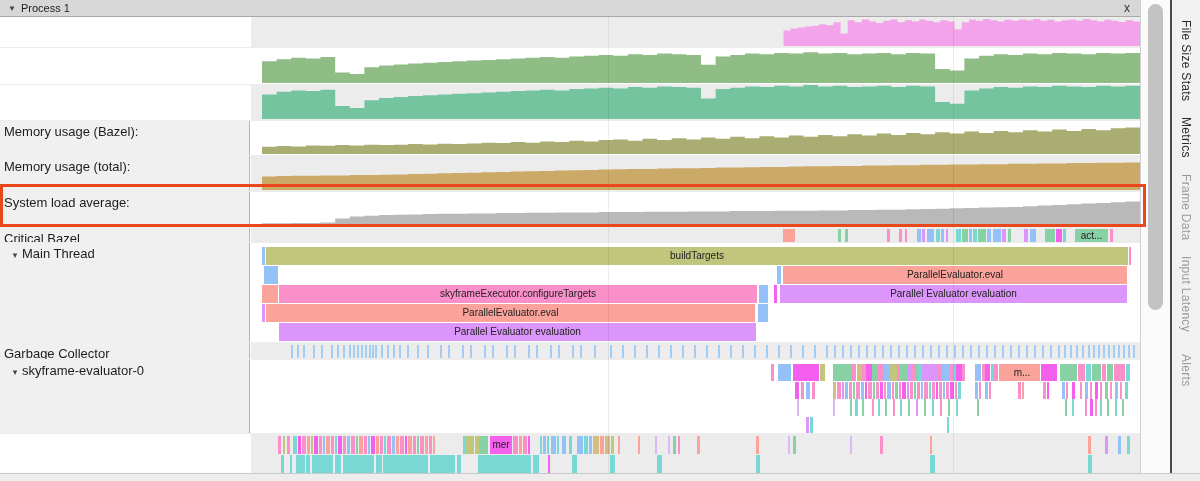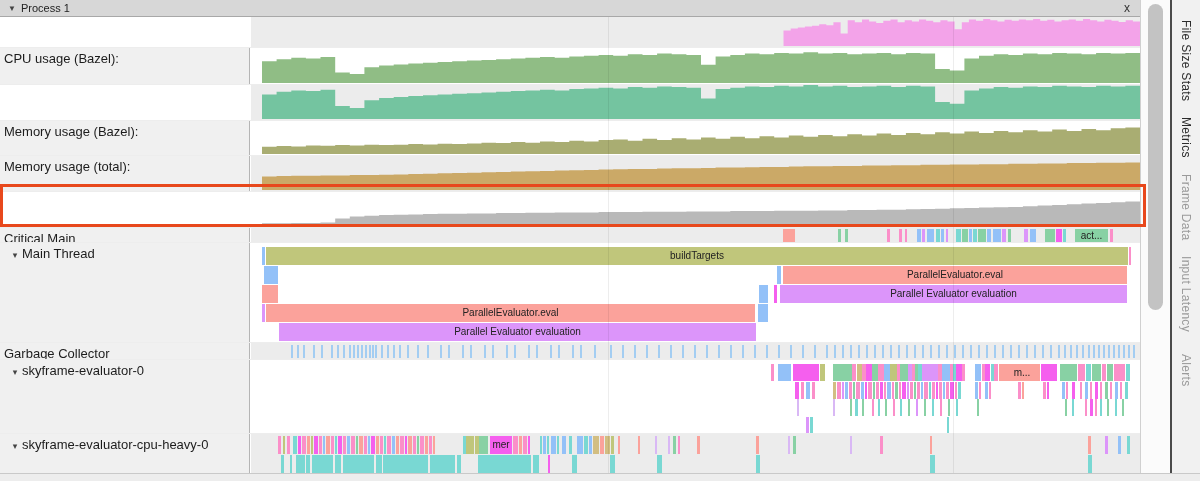--- a/index.html
+++ b/index.html
@@ -69,21 +69,20 @@
     </div>
     <div id="tracks">
         <div class="track bg-gray" style="height: 30px;">
           <div class="chart-cell">
             <svg width="878" height="28" viewBox="0 0 878 28" preserveAspectRatio="none" class="counter-svg">
               <polygon points="521.5319999999999,28 521.5,12.6 528.7,12.6 528.7,10.6 535.8,10.6 535.8,9.5 542.9,9.5 542.9,8.4 550.0,8.4 550.0,7.8 557.2,7.8 557.2,6.2 564.3,6.2 564.3,7.3 571.4,7.3 571.4,4.2 578.6,4.2 578.6,15.4 585.7,15.4 585.7,2.2 592.8,2.2 592.8,4.2 600.0,4.2 600.0,1.4 607.1,1.4 607.1,3.4 614.2,3.4 614.2,5.0 621.3,5.0 621.3,2.8 628.5,2.8 628.5,1.4 635.6,1.4 635.6,4.2 642.7,4.2 642.7,2.2 649.9,2.2 649.9,3.4 657.0,3.4 657.0,1.4 664.1,1.4 664.1,2.8 671.2,2.8 671.2,4.2 678.4,4.2 678.4,2.2 685.5,2.2 685.5,3.4 692.6,3.4 692.6,11.2 699.8,11.2 699.8,4.2 706.9,4.2 706.9,1.4 714.0,1.4 714.0,2.8 721.2,2.8 721.2,1.1 728.3,1.1 728.3,2.2 735.4,2.2 735.4,3.4 742.5,3.4 742.5,1.7 749.7,1.7 749.7,2.8 756.8,2.8 756.8,1.4 763.9,1.4 763.9,2.2 771.1,2.2 771.1,1.1 778.2,1.1 778.2,2.8 785.3,2.8 785.3,1.7 792.4,1.7 792.4,3.4 799.6,3.4 799.6,2.2 806.7,2.2 806.7,1.4 813.8,1.4 813.8,2.8 821.0,2.8 821.0,1.1 828.1,1.1 828.1,2.2 835.2,2.2 835.2,3.4 842.4,3.4 842.4,1.7 849.5,1.7 849.5,2.8 856.6,2.8 856.6,3.9 863.7,3.9 863.7,2.2 870.9,2.2 870.9,3.4 878.0,3.4 878,28" fill="#f3a3e9"></polygon>
             </svg>
           </div>
         </div>
         <div class="track bg-white" style="height: 37px;">
-          <div class="label-cell"><span>CPU usage (Bazel):</span></div>
           <div class="chart-cell">
             <svg width="878" height="35" viewBox="0 0 878 35" preserveAspectRatio="none" class="counter-svg">
               <polygon points="0,35 0.0,13.3 14.6,13.3 14.6,11.2 29.3,11.2 29.3,9.8 43.9,9.8 43.9,10.5 58.5,10.5 58.5,9.1 73.2,9.1 73.2,24.5 87.8,24.5 87.8,25.9 102.4,25.9 102.4,19.3 117.1,19.3 117.1,17.5 131.7,17.5 131.7,16.4 146.3,16.4 146.3,15.4 161.0,15.4 161.0,14.7 175.6,14.7 175.6,14.0 190.2,14.0 190.2,13.3 204.9,13.3 204.9,12.6 219.5,12.6 219.5,11.9 234.1,11.9 234.1,11.2 248.8,11.2 248.8,10.5 263.4,10.5 263.4,9.8 278.0,9.8 278.0,9.1 292.7,9.1 292.7,9.8 307.3,9.8 307.3,8.4 321.9,8.4 321.9,7.7 336.6,7.7 336.6,7.0 351.2,7.0 351.2,7.7 365.8,7.7 365.8,6.3 380.5,6.3 380.5,7.0 395.1,7.0 395.1,5.6 409.7,5.6 409.7,6.3 424.4,6.3 424.4,7.0 439.0,7.0 439.0,16.8 453.6,16.8 453.6,8.4 468.3,8.4 468.3,7.0 482.9,7.0 482.9,5.6 497.5,5.6 497.5,6.3 512.2,6.3 512.2,4.9 526.8,4.9 526.8,5.6 541.4,5.6 541.4,4.2 556.1,4.2 556.1,5.6 570.7,5.6 570.7,4.9 585.3,4.9 585.3,6.3 600.0,6.3 600.0,5.6 614.6,5.6 614.6,4.9 629.2,4.9 629.2,6.3 643.9,6.3 643.9,4.9 658.5,4.9 658.5,5.6 673.1,5.6 673.1,21.0 687.8,21.0 687.8,22.4 702.4,22.4 702.4,10.5 717.0,10.5 717.0,7.7 731.7,7.7 731.7,6.3 746.3,6.3 746.3,7.0 760.9,7.0 760.9,5.6 775.6,5.6 775.6,6.3 790.2,6.3 790.2,4.9 804.8,4.9 804.8,5.6 819.5,5.6 819.5,6.3 834.1,6.3 834.1,4.9 848.7,4.9 848.7,5.6 863.4,5.6 863.4,4.9 878.0,4.9 878,35" fill="#90bd85"></polygon>
             </svg>
           </div>
         </div>
         <div class="track bg-gray" style="height: 36px;">
           <div class="chart-cell">
             <svg width="878" height="34" viewBox="0 0 878 34" preserveAspectRatio="none" class="counter-svg">
               <polygon points="0,34 0.0,9.5 14.6,9.5 14.6,6.8 29.3,6.8 29.3,5.4 43.9,5.4 43.9,6.1 58.5,6.1 58.5,4.8 73.2,4.8 73.2,21.1 87.8,21.1 87.8,23.1 102.4,23.1 102.4,15.3 117.1,15.3 117.1,12.9 131.7,12.9 131.7,11.9 146.3,11.9 146.3,10.9 161.0,10.9 161.0,10.2 175.6,10.2 175.6,9.5 190.2,9.5 190.2,8.8 204.9,8.8 204.9,8.2 219.5,8.2 219.5,7.5 234.1,7.5 234.1,6.8 248.8,6.8 248.8,6.1 263.4,6.1 263.4,5.4 278.0,5.4 278.0,4.8 292.7,4.8 292.7,5.4 307.3,5.4 307.3,4.1 321.9,4.1 321.9,3.4 336.6,3.4 336.6,2.7 351.2,2.7 351.2,3.4 365.8,3.4 365.8,2.0 380.5,2.0 380.5,2.7 395.1,2.7 395.1,1.4 409.7,1.4 409.7,2.0 424.4,2.0 424.4,2.7 439.0,2.7 439.0,13.6 453.6,13.6 453.6,4.1 468.3,4.1 468.3,2.7 482.9,2.7 482.9,1.4 497.5,1.4 497.5,2.0 512.2,2.0 512.2,0.7 526.8,0.7 526.8,1.4 541.4,1.4 541.4,0.0 556.1,0.0 556.1,1.4 570.7,1.4 570.7,0.7 585.3,0.7 585.3,2.0 600.0,2.0 600.0,1.4 614.6,1.4 614.6,0.7 629.2,0.7 629.2,2.0 643.9,2.0 643.9,0.7 658.5,0.7 658.5,1.4 673.1,1.4 673.1,17.0 687.8,17.0 687.8,18.7 702.4,18.7 702.4,5.4 717.0,5.4 717.0,3.4 731.7,3.4 731.7,2.0 746.3,2.0 746.3,2.7 760.9,2.7 760.9,1.4 775.6,1.4 775.6,2.0 790.2,2.0 790.2,0.7 804.8,0.7 804.8,1.4 819.5,1.4 819.5,2.0 834.1,2.0 834.1,0.7 848.7,0.7 848.7,1.4 863.4,1.4 863.4,0.7 878.0,0.7 878,34" fill="#74c4a0"></polygon>
@@ -100,28 +99,29 @@
         </div>
         <div class="track bg-gray" style="height: 36px;">
           <div class="label-cell"><span>Memory usage (total):</span></div>
           <div class="chart-cell">
             <svg width="878" height="34" viewBox="0 0 878 34" preserveAspectRatio="none" class="counter-svg">
               <polygon points="0,34 0.0,20.4 14.6,20.4 14.6,20.1 29.3,20.1 29.3,19.7 43.9,19.7 43.9,19.7 58.5,19.7 58.5,19.4 73.2,19.4 73.2,19.4 87.8,19.4 87.8,19.0 102.4,19.0 102.4,19.0 117.1,19.0 117.1,18.7 131.7,18.7 131.7,18.4 146.3,18.4 146.3,18.0 161.0,18.0 161.0,17.7 175.6,17.7 175.6,17.3 190.2,17.3 190.2,17.0 204.9,17.0 204.9,16.7 219.5,16.7 219.5,16.3 234.1,16.3 234.1,16.0 248.8,16.0 248.8,15.6 263.4,15.6 263.4,15.3 278.0,15.3 278.0,15.0 292.7,15.0 292.7,14.6 307.3,14.6 307.3,14.3 321.9,14.3 321.9,13.9 336.6,13.9 336.6,13.6 351.2,13.6 351.2,13.3 365.8,13.3 365.8,12.9 380.5,12.9 380.5,12.9 395.1,12.9 395.1,12.6 409.7,12.6 409.7,12.2 424.4,12.2 424.4,12.2 439.0,12.2 439.0,11.9 453.6,11.9 453.6,11.6 468.3,11.6 468.3,11.6 482.9,11.6 482.9,11.2 497.5,11.2 497.5,10.9 512.2,10.9 512.2,10.9 526.8,10.9 526.8,10.5 541.4,10.5 541.4,10.2 556.1,10.2 556.1,10.2 570.7,10.2 570.7,9.9 585.3,9.9 585.3,9.9 600.0,9.9 600.0,9.5 614.6,9.5 614.6,9.5 629.2,9.5 629.2,9.2 643.9,9.2 643.9,9.2 658.5,9.2 658.5,8.8 673.1,8.8 673.1,8.8 687.8,8.8 687.8,8.5 702.4,8.5 702.4,8.5 717.0,8.5 717.0,8.2 731.7,8.2 731.7,8.2 746.3,8.2 746.3,7.8 760.9,7.8 760.9,7.8 775.6,7.8 775.6,7.5 790.2,7.5 790.2,7.5 804.8,7.5 804.8,7.1 819.5,7.1 819.5,7.1 834.1,7.1 834.1,6.8 848.7,6.8 848.7,6.8 863.4,6.8 863.4,6.5 878.0,6.5 878,34" fill="#cba967"></polygon>
             </svg>
           </div>
         </div>
         <div class="track bg-white" style="height: 36px;">
+          <div class="label-cell"><span>System load average:</span></div>
           <div class="chart-cell">
             <svg width="878" height="34" viewBox="0 0 878 34" preserveAspectRatio="none" class="counter-svg">
               <polygon points="0,34 0.0,31.3 14.6,31.3 14.6,31.3 29.3,31.3 29.3,30.9 43.9,30.9 43.9,30.9 58.5,30.9 58.5,30.6 73.2,30.6 73.2,26.5 87.8,26.5 87.8,24.5 102.4,24.5 102.4,23.8 117.1,23.8 117.1,23.1 131.7,23.1 131.7,22.8 146.3,22.8 146.3,22.4 161.0,22.4 161.0,22.1 175.6,22.1 175.6,21.8 190.2,21.8 190.2,21.8 204.9,21.8 204.9,21.4 219.5,21.4 219.5,21.4 234.1,21.4 234.1,21.1 248.8,21.1 248.8,21.1 263.4,21.1 263.4,20.7 278.0,20.7 278.0,20.7 292.7,20.7 292.7,20.4 307.3,20.4 307.3,20.4 321.9,20.4 321.9,20.4 336.6,20.4 336.6,20.1 351.2,20.1 351.2,20.1 365.8,20.1 365.8,20.1 380.5,20.1 380.5,19.7 395.1,19.7 395.1,19.7 409.7,19.7 409.7,19.7 424.4,19.7 424.4,19.4 439.0,19.4 439.0,19.4 453.6,19.4 453.6,19.4 468.3,19.4 468.3,19.0 482.9,19.0 482.9,19.0 497.5,19.0 497.5,19.0 512.2,19.0 512.2,18.7 526.8,18.7 526.8,18.7 541.4,18.7 541.4,18.7 556.1,18.7 556.1,18.4 570.7,18.4 570.7,18.4 585.3,18.4 585.3,18.0 600.0,18.0 600.0,18.0 614.6,18.0 614.6,17.7 629.2,17.7 629.2,17.7 643.9,17.7 643.9,17.3 658.5,17.3 658.5,17.0 673.1,17.0 673.1,16.7 687.8,16.7 687.8,16.3 702.4,16.3 702.4,16.0 717.0,16.0 717.0,15.6 731.7,15.6 731.7,15.3 746.3,15.3 746.3,15.0 760.9,15.0 760.9,14.3 775.6,14.3 775.6,13.6 790.2,13.6 790.2,12.9 804.8,12.9 804.8,12.2 819.5,12.2 819.5,11.6 834.1,11.6 834.1,10.9 848.7,10.9 848.7,10.2 863.4,10.2 863.4,9.5 878.0,9.5 878,34" fill="#b9b9b9"></polygon>
             </svg>
           </div>
         </div>
         <div class="track bg-gray" style="height: 15px;">
-          <div class="label-cell"><span>Critical Main</span></div>
+          <div class="label-cell"><span>Critical Bazel</span></div>
           <div class="chart-cell">
             <div class="seg" style="left: 532px; width: 12px; top: 1px; height: 13px; line-height: 13px; background: rgb(251, 162, 155);"></div>
             <div class="seg" style="left: 587px; width: 3px; top: 1px; height: 13px; line-height: 13px; background: rgb(136, 209, 164);"></div>
             <div class="seg" style="left: 594px; width: 3px; top: 1px; height: 13px; line-height: 13px; background: rgb(136, 209, 164);"></div>
             <div class="seg" style="left: 636px; width: 3px; top: 1px; height: 13px; line-height: 13px; background: rgb(251, 143, 201);"></div>
             <div class="seg" style="left: 648px; width: 3px; top: 1px; height: 13px; line-height: 13px; background: rgb(251, 143, 201);"></div>
             <div class="seg" style="left: 654px; width: 2px; top: 1px; height: 13px; line-height: 13px; background: rgb(251, 143, 201);"></div>
             <div class="seg" style="left: 666px; width: 4px; top: 1px; height: 13px; line-height: 13px; background: rgb(147, 193, 248);"></div>
             <div class="seg" style="left: 671px; width: 3px; top: 1px; height: 13px; line-height: 13px; background: rgb(220, 149, 250);"></div>
             <div class="seg" style="left: 676px; width: 7px; top: 1px; height: 13px; line-height: 13px; background: rgb(147, 193, 248);"></div>
@@ -149,20 +149,21 @@
         <div class="track bg-white" style="height: 100px;">
           <div class="label-cell indent"><span class="arrow">▾</span><span>Main Thread</span></div>
           <div class="chart-cell">
             <div class="seg" style="left: 11px; width: 3px; top: 4px; height: 18px; line-height: 18px; background: rgb(147, 193, 248);"></div>
             <div class="seg" style="left: 15px; width: 862px; top: 4px; height: 18px; line-height: 18px; background: rgb(192, 198, 123);">buildTargets</div>
             <div class="seg" style="left: 878px; width: 2px; top: 4px; height: 18px; line-height: 18px; background: rgb(251, 143, 201);"></div>
             <div class="seg" style="left: 13px; width: 14px; top: 23px; height: 18px; line-height: 18px; background: rgb(147, 193, 248);"></div>
             <div class="seg" style="left: 526px; width: 4px; top: 23px; height: 18px; line-height: 18px; background: rgb(147, 193, 248);"></div>
             <div class="seg" style="left: 532px; width: 344px; top: 23px; height: 18px; line-height: 18px; background: rgb(251, 162, 155);">ParallelEvaluator.eval</div>
             <div class="seg" style="left: 11px; width: 16px; top: 42px; height: 18px; line-height: 18px; background: rgb(251, 162, 155);"></div>
+            <div class="seg" style="left: 28px; width: 478px; top: 42px; height: 18px; line-height: 18px; background: rgb(251, 143, 201);">skyframeExecutor.configureTargets</div>
             <div class="seg" style="left: 508px; width: 9px; top: 42px; height: 18px; line-height: 18px; background: rgb(147, 193, 248);"></div>
             <div class="seg" style="left: 523px; width: 3px; top: 42px; height: 18px; line-height: 18px; background: rgb(245, 95, 238);"></div>
             <div class="seg" style="left: 529px; width: 347px; top: 42px; height: 18px; line-height: 18px; background: rgb(220, 149, 250);">Parallel Evaluator evaluation</div>
             <div class="seg" style="left: 11px; width: 3px; top: 61px; height: 18px; line-height: 18px; background: rgb(220, 149, 250);"></div>
             <div class="seg" style="left: 15px; width: 489px; top: 61px; height: 18px; line-height: 18px; background: rgb(251, 162, 155);">ParallelEvaluator.eval</div>
             <div class="seg" style="left: 507px; width: 10px; top: 61px; height: 18px; line-height: 18px; background: rgb(147, 193, 248);"></div>
             <div class="seg" style="left: 28px; width: 477px; top: 80px; height: 18px; line-height: 18px; background: rgb(220, 149, 250);">Parallel Evaluator evaluation</div>
           </div>
         </div>
         <div class="track bg-gray" style="height: 17px;">
@@ -400,21 +401,20 @@
             <div class="seg" style="left: 849px; width: 2px; top: 39px; height: 17px; line-height: 17px; background: rgb(121, 216, 211);"></div>
             <div class="seg" style="left: 856px; width: 2px; top: 39px; height: 17px; line-height: 17px; background: rgb(136, 209, 164);"></div>
             <div class="seg" style="left: 864px; width: 2px; top: 39px; height: 17px; line-height: 17px; background: rgb(121, 216, 211);"></div>
             <div class="seg" style="left: 871px; width: 2px; top: 39px; height: 17px; line-height: 17px; background: rgb(136, 209, 164);"></div>
             <div class="seg" style="left: 555px; width: 3px; top: 56.5px; height: 17px; line-height: 17px; background: rgb(220, 149, 250);"></div>
             <div class="seg" style="left: 559px; width: 3px; top: 56.5px; height: 17px; line-height: 17px; background: rgb(121, 216, 211);"></div>
             <div class="seg" style="left: 696px; width: 2px; top: 56.5px; height: 17px; line-height: 17px; background: rgb(121, 216, 211);"></div>
           </div>
         </div>
         <div class="track bg-gray" style="height: 40px;">
-          <div class="label-cell indent"><span class="arrow">▾</span><span>skyframe-evaluator-cpu-heavy-0</span></div>
           <div class="chart-cell">
             <div class="seg" style="left: 27px; width: 3px; top: 2px; height: 18px; line-height: 18px; background: rgb(251, 143, 201);"></div>
             <div class="seg" style="left: 32px; width: 2px; top: 2px; height: 18px; line-height: 18px; background: rgb(192, 198, 123);"></div>
             <div class="seg" style="left: 36px; width: 3px; top: 2px; height: 18px; line-height: 18px; background: rgb(251, 143, 201);"></div>
             <div class="seg" style="left: 42px; width: 4px; top: 2px; height: 18px; line-height: 18px; background: rgb(121, 216, 211);"></div>
             <div class="seg" style="left: 47px; width: 3px; top: 2px; height: 18px; line-height: 18px; background: rgb(245, 95, 238);"></div>
             <div class="seg" style="left: 51px; width: 4px; top: 2px; height: 18px; line-height: 18px; background: rgb(251, 143, 201);"></div>
             <div class="seg" style="left: 56px; width: 3px; top: 2px; height: 18px; line-height: 18px; background: rgb(251, 162, 155);"></div>
             <div class="seg" style="left: 60px; width: 2px; top: 2px; height: 18px; line-height: 18px; background: rgb(192, 198, 123);"></div>
             <div class="seg" style="left: 63px; width: 4px; top: 2px; height: 18px; line-height: 18px; background: rgb(245, 95, 238);"></div>

